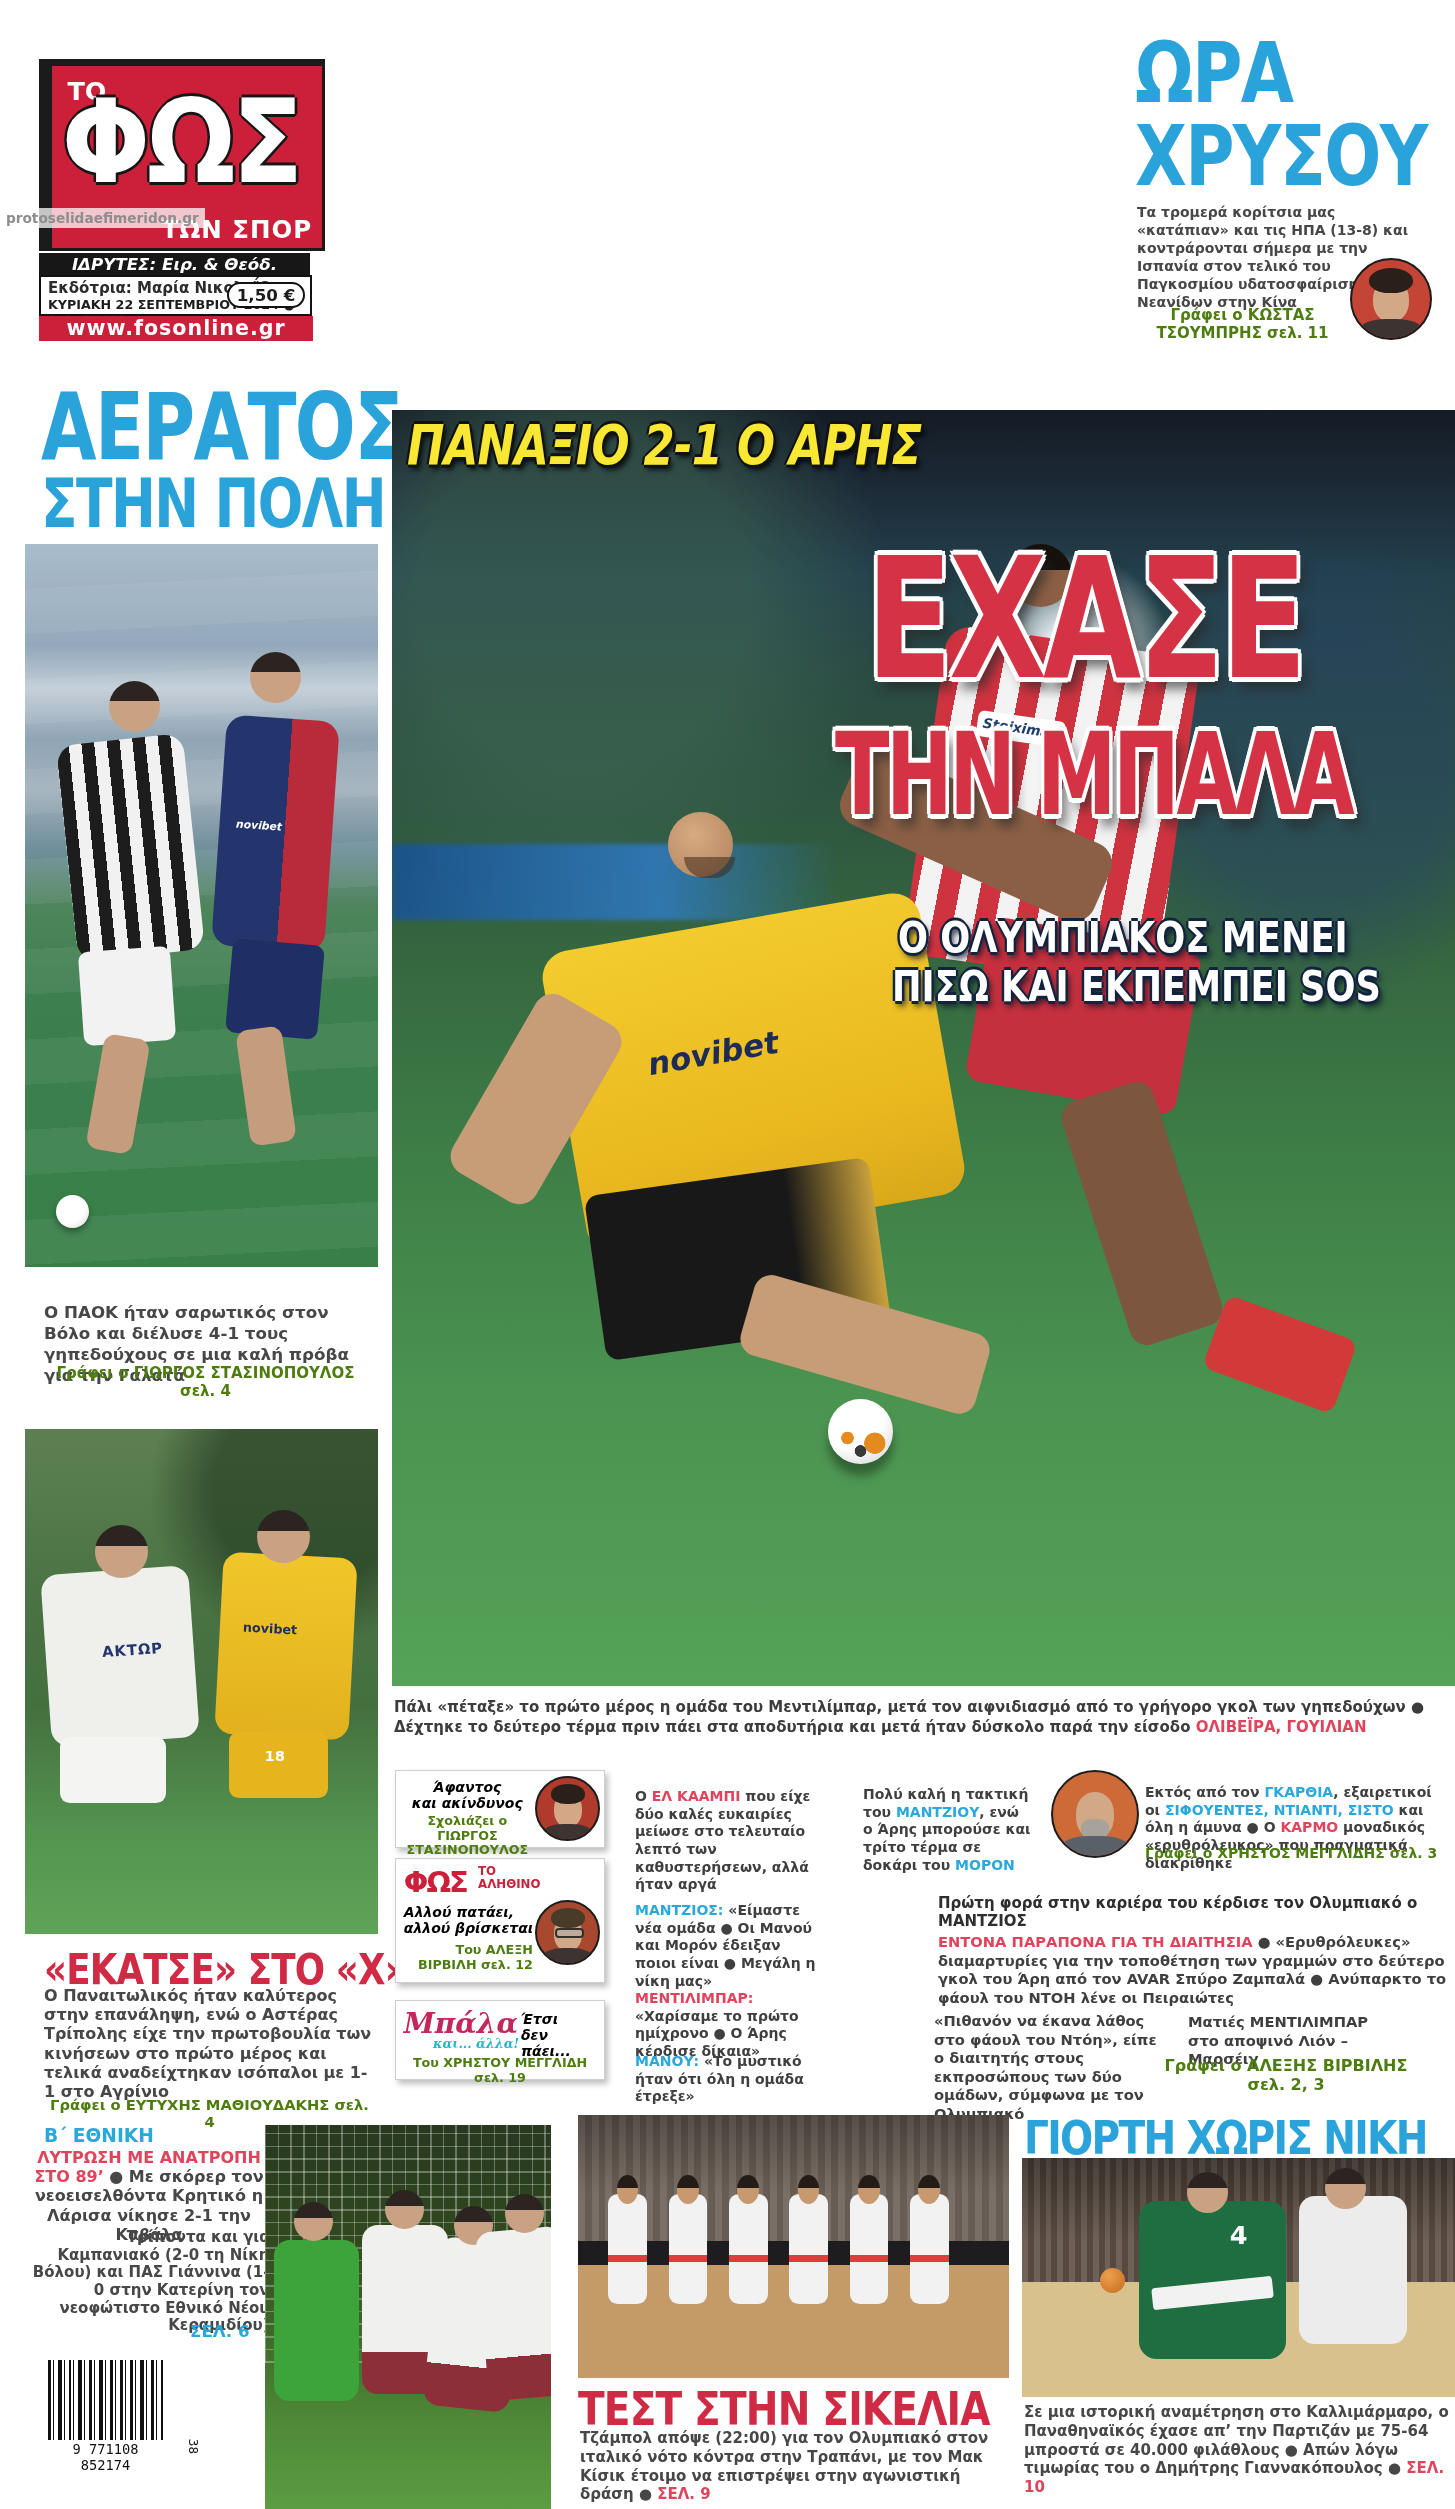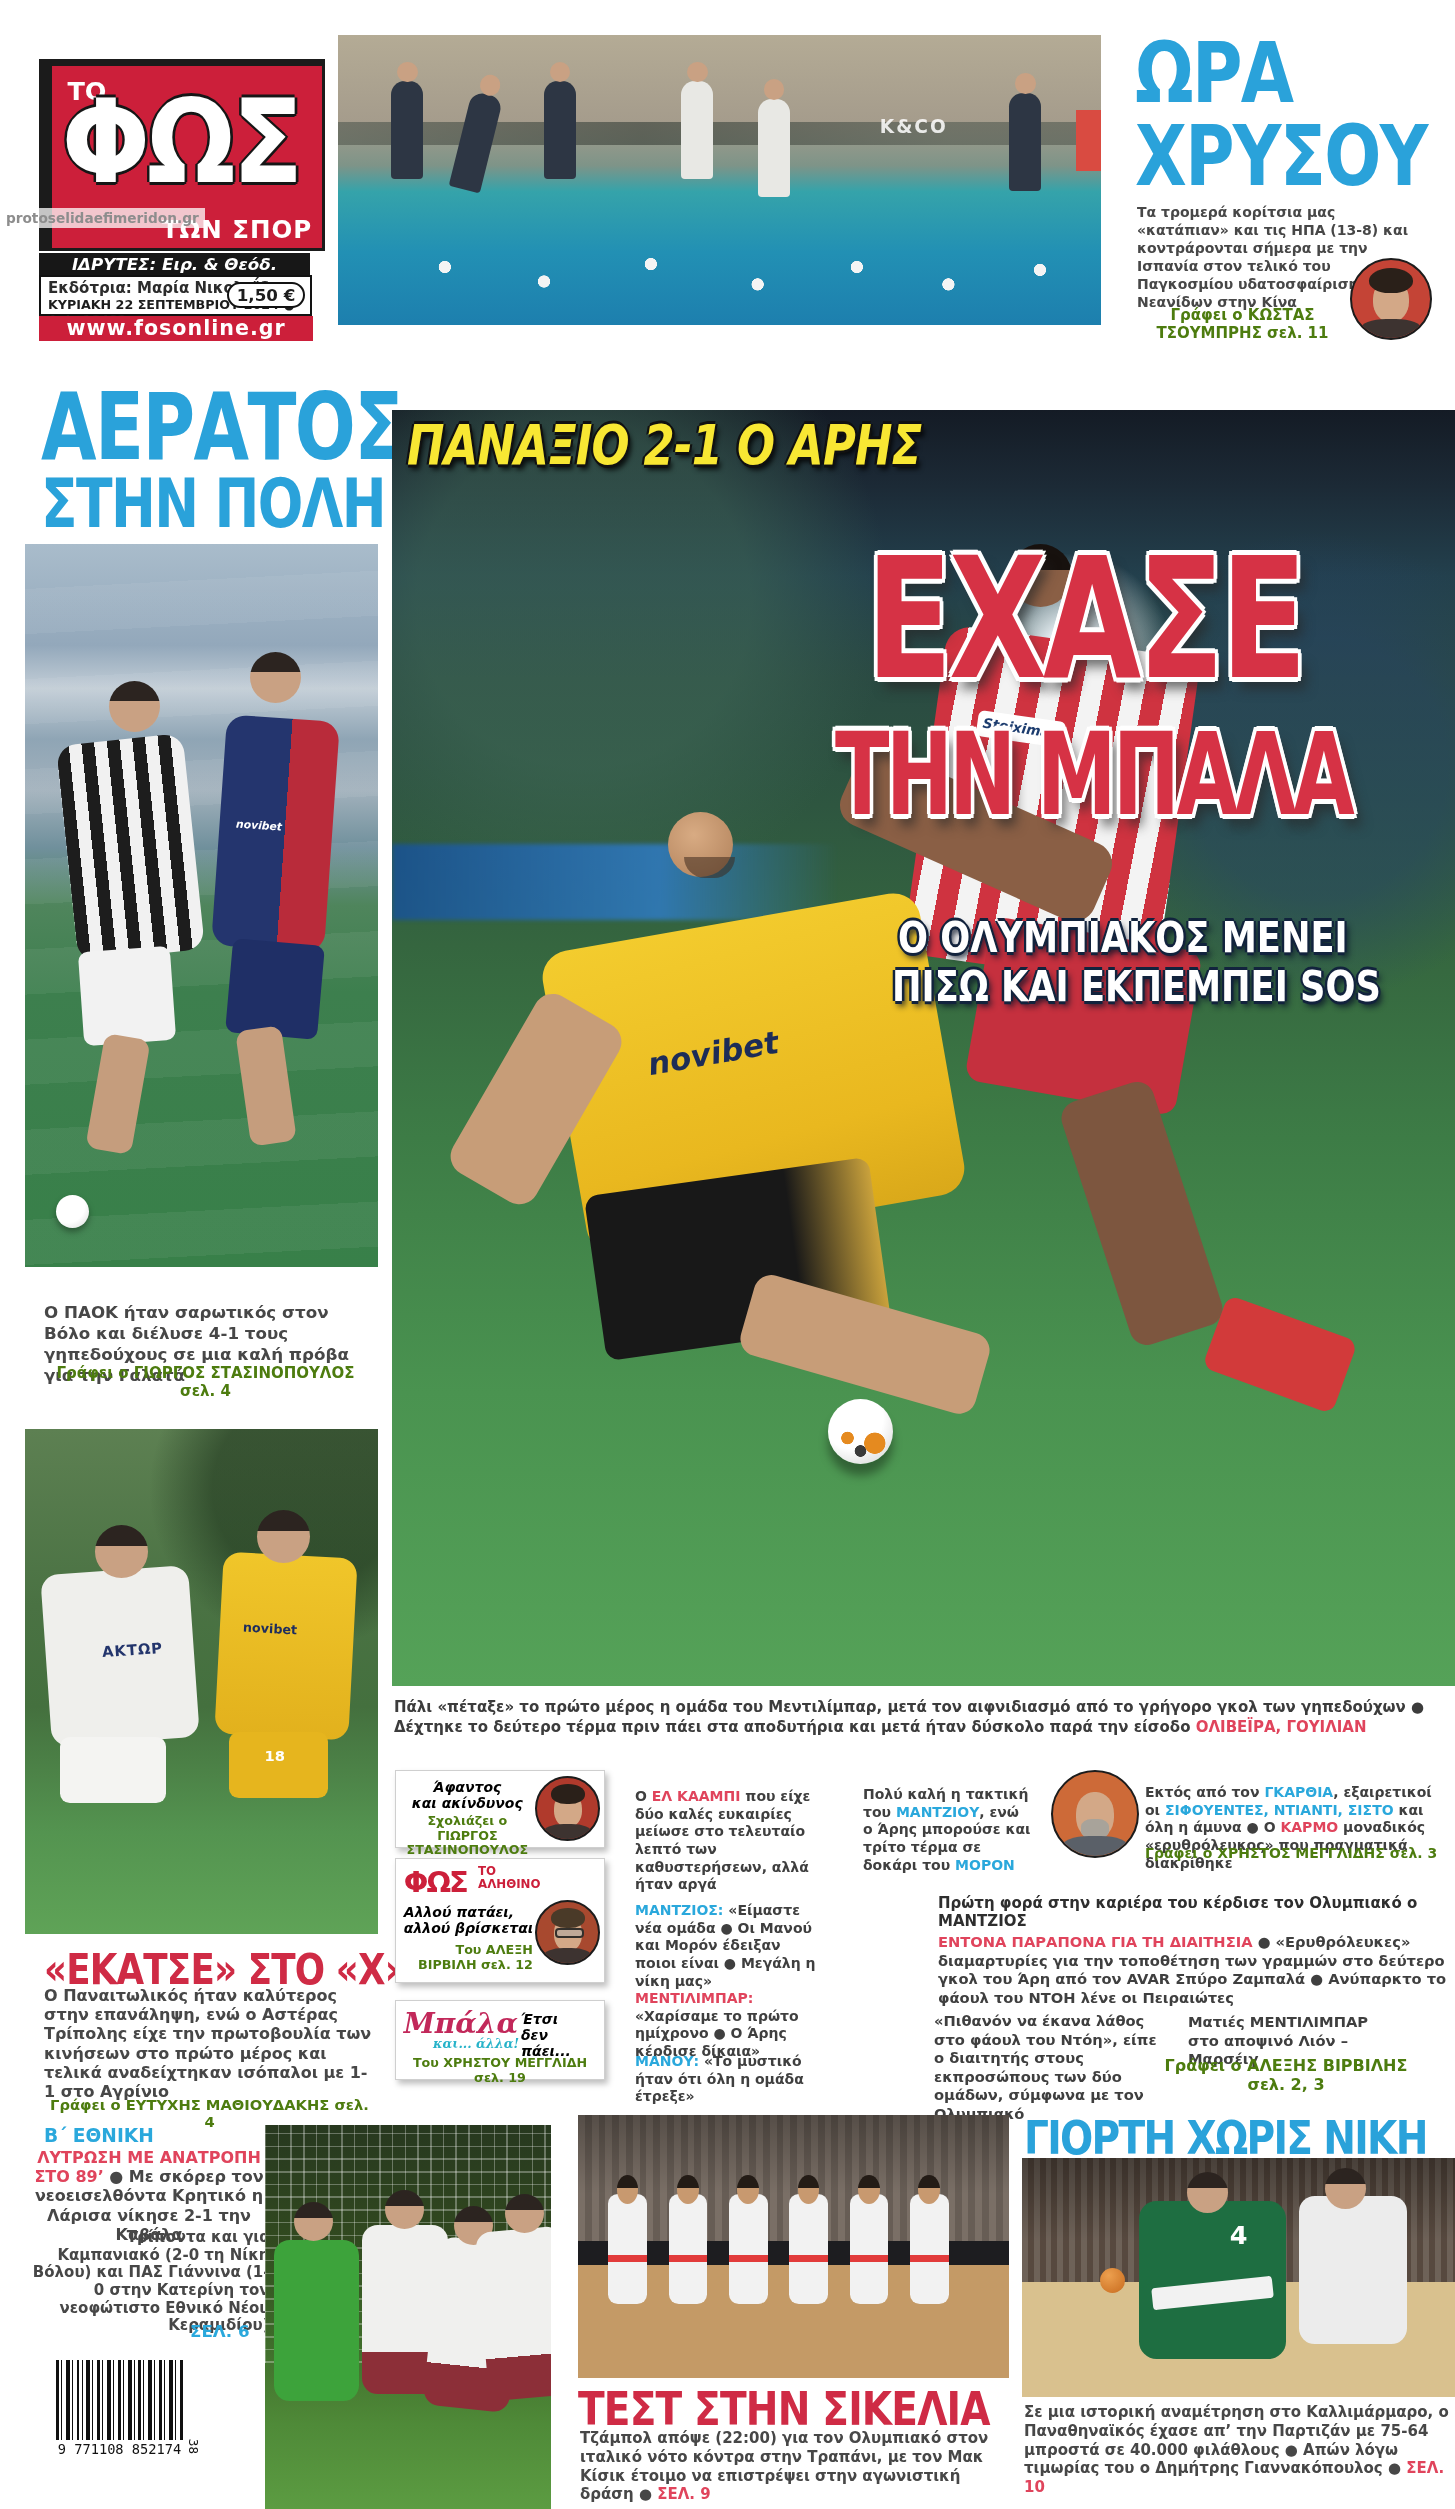--- a/index.html
+++ b/index.html
@@ -186,21 +186,21 @@
       linear-gradient(180deg,rgba(0,0,0,.35) 0%,rgba(0,0,0,0) 35%),
       linear-gradient(180deg,transparent 0 52%,#d9c18e 52% 100%),
       repeating-linear-gradient(90deg,#6e6258 0 5.9px,#57493f 5.9px 11.8px);}
   .pao-green{left:27%;top:18%;width:34%;height:66%;background:#1e6e41;border-radius:17.6px;}
   .pao-band{position:absolute;left:30%;top:52%;width:28%;height:9%;background:#f2f2f2;border-radius:3.9px;transform:rotate(-6deg);}
   .pao-num{position:absolute;left:48%;top:26%;color:#fff;font-weight:bold;font-size:25.5px;}
   .pao-white{left:64%;top:16%;width:25%;height:62%;background:#ececec;border-radius:15.7px;}
   .pao-ballsm{left:18%;top:46%;width:25.5px;height:25.5px;border-radius:50%;background:radial-gradient(circle at 35% 30%,#eda04f,#c76a1d);}
 
   
-  .barcode{left:56px;top:2360px;width:127px;}
+  .barcode{left:48px;top:2360px;width:115px;}
   .bars{height:80px;background:repeating-linear-gradient(90deg,#101010 0 2.9px,#fff 2.9px 4.9px,#101010 4.9px 5.9px,#fff 5.9px 9.8px,#101010 9.8px 13.7px,#fff 13.7px 15.7px,#101010 15.7px 16.7px,#fff 16.7px 20.6px);}
   .bar-digits{font-family:"DejaVu Sans Mono",monospace;font-size:13.7px;color:#111;text-align:center;margin-top:1px;}
   .bar-extra{left:186px;top:2439px;font-family:"DejaVu Sans Mono",monospace;font-size:12.7px;color:#111;transform:rotate(90deg);}
 </style>
 </head>
 <body>
 
 <div class="page">
 
   <div class="abs watermark">protoselidaefimeridon.gr</div>
@@ -213,31 +213,20 @@
     </div>
   </div>
   <div class="abs founders">ΙΔΡΥΤΕΣ: Ειρ. &amp; Θεόδ. Νικολαΐδης</div>
   <div class="abs infobox">
     <div class="pub-row">Εκδότρια: Μαρία Νικολαΐδου</div>
     <div class="date-row">ΚΥΡΙΑΚΗ 22 ΣΕΠΤΕΜΒΡΙΟΥ 2024 ● Α.Φ. 18482</div>
     <div class="price-pill">1,50 €</div>
   </div>
   <div class="abs webbar">www.fosonline.gr</div>
 
-  <div class="photo ph-wp">
-    <div class="fig wp-banner"></div>
-    <div class="fig wp-coach" style="left:7%;"></div>
-    <div class="fig wp-coach" style="left:16%;top:20%;transform:rotate(14deg);"></div>
-    <div class="fig wp-coach" style="left:27%;"></div>
-    <div class="fig wp-coach wp-white" style="left:45%;"></div>
-    <div class="fig wp-coach wp-white" style="left:55%;top:22%;"></div>
-    <div class="fig wp-coach" style="left:88%;top:20%;"></div>
-    <div class="fig wp-red"></div>
-    <span class="fig wp-sign">K&amp;CO</span>
-  </div>
 
   <div class="abs" style="left:1135px;top:33px;">
     <span class="cond blue-head" style="font-size:84px;line-height:80px;transform:scaleX(.82);">ΩΡΑ</span><br>
     <span class="cond blue-head" style="font-size:84px;line-height:86px;transform:scaleX(.80);">ΧΡΥΣΟΥ</span>
   </div>
   <div class="abs body-txt" style="left:1137px;top:204px;width:294px;font-size:14px;line-height:1.28;">Τα τρομερά κορίτσια μας «κατάπιαν» και τις ΗΠΑ (13-8) και κοντράρονται σήμερα με την Ισπανία στον τελικό του Παγκοσμίου υδατοσφαίρισης Νεανίδων στην Κίνα</div>
   <div class="abs byline" style="left:1132px;top:306px;width:221px;font-size:15px;line-height:1.2;text-align:center;">Γράφει ο ΚΩΣΤΑΣ<br>ΤΣΟΥΜΠΡΗΣ σελ. 11</div>
   <div class="avatar" style="left:1350px;top:258px;width:78px;height:78px;background:#c44436;">
     <div class="av-face"></div>
     <div class="av-hair"></div>

